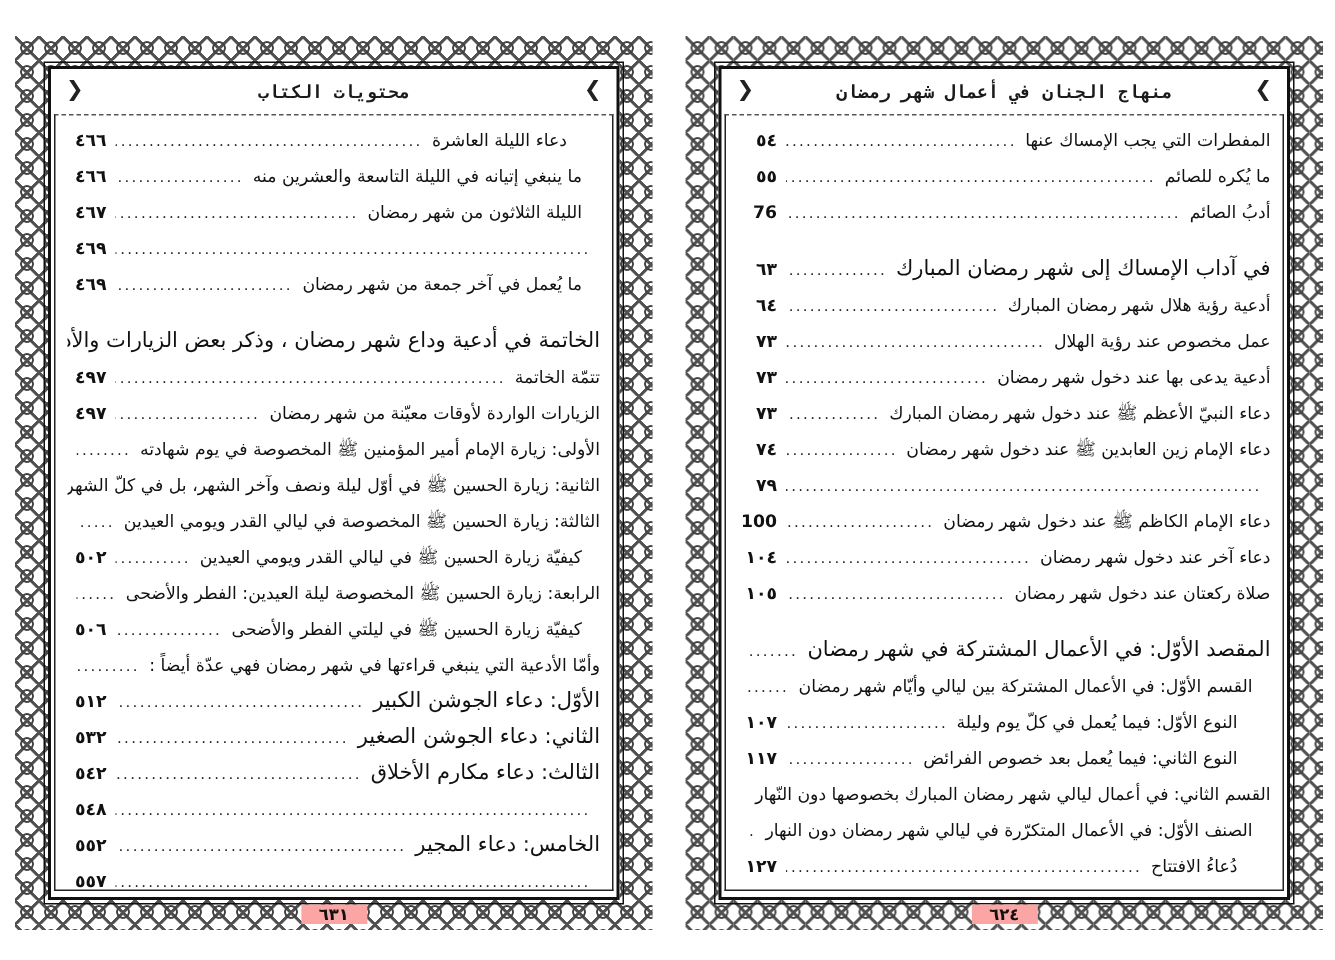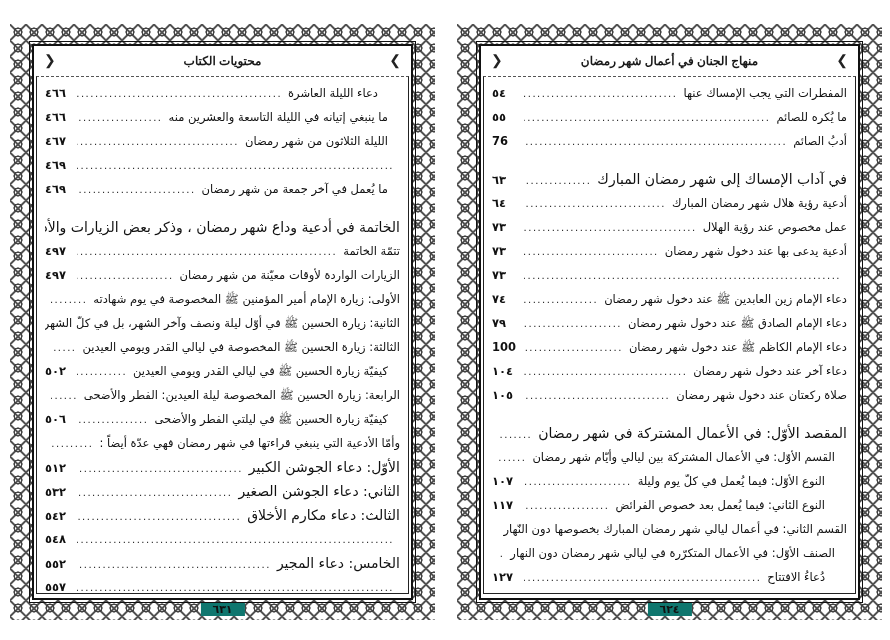--- a/index.html
+++ b/index.html
@@ -37,21 +37,21 @@
 
   .header {
     position: absolute;
     top: 22px; left: 30px; right: 30px;
     height: 30px;
     display: flex; align-items: center; justify-content: center;
     direction: rtl;
   }
   .header-title {
     font-size: 12px;
-    font-family: Liberation Sans, sans-serif;
+    font-family: Liberation Mono, monospace;
     font-weight: bold;
     color: #1a1a1a;
   }
   .corner-mark {
     position: absolute; top: 6px;
     font-size: 14px; color: #222;
   }
   .corner-mark.l { left: 4px; }
   .corner-mark.r { right: 4px; }
 
@@ -90,29 +90,29 @@
     letter-spacing: 1.5px;
   }
   .row .dots::before {
     content: "..................................................................................................................";
   }
   .row .num {
     flex: 0 0 auto;
     font-size: 11.5px;
     font-weight: bold;
     min-width: 26px;
-    text-align: left;
+    text-align: right;
   }
   .gap { height: 14px; }
 
   .page-number {
     position: absolute;
     bottom: 4px;
     left: 50%; transform: translateX(-50%);
-    background: #0f766e;
+    background: #fca5a5;
     padding: 0 12px;
     font-size: 11px;
     font-weight: bold;
     color: #111;
   }
 </style>
 </head>
 <body>
 
 <div class="page left">
@@ -264,30 +264,30 @@
         <span class="title">عمل مخصوص عند رؤية الهلال</span>
         <span class="dots"></span>
         <span class="num">٧٣</span>
       </div>
       <div class="row">
         <span class="title">أدعية يدعى بها عند دخول شهر رمضان</span>
         <span class="dots"></span>
         <span class="num">٧٣</span>
       </div>
       <div class="row">
+        <span class="title">دعاء النبيّ الأعظم ﷺ عند دخول شهر رمضان المبارك</span>
         <span class="dots"></span>
         <span class="num">٧٣</span>
       </div>
       <div class="row">
         <span class="title">دعاء الإمام زين العابدين ﷺ عند دخول شهر رمضان</span>
         <span class="dots"></span>
         <span class="num">٧٤</span>
       </div>
       <div class="row">
-        <span class="title">دعاء الإمام الصادق ﷺ عند دخول شهر رمضان</span>
         <span class="dots"></span>
         <span class="num">٧٩</span>
       </div>
       <div class="row">
         <span class="title">دعاء الإمام الكاظم ﷺ عند دخول شهر رمضان</span>
         <span class="dots"></span>
         <span class="num">100</span>
       </div>
       <div class="row">
         <span class="title">دعاء آخر عند دخول شهر رمضان</span>

